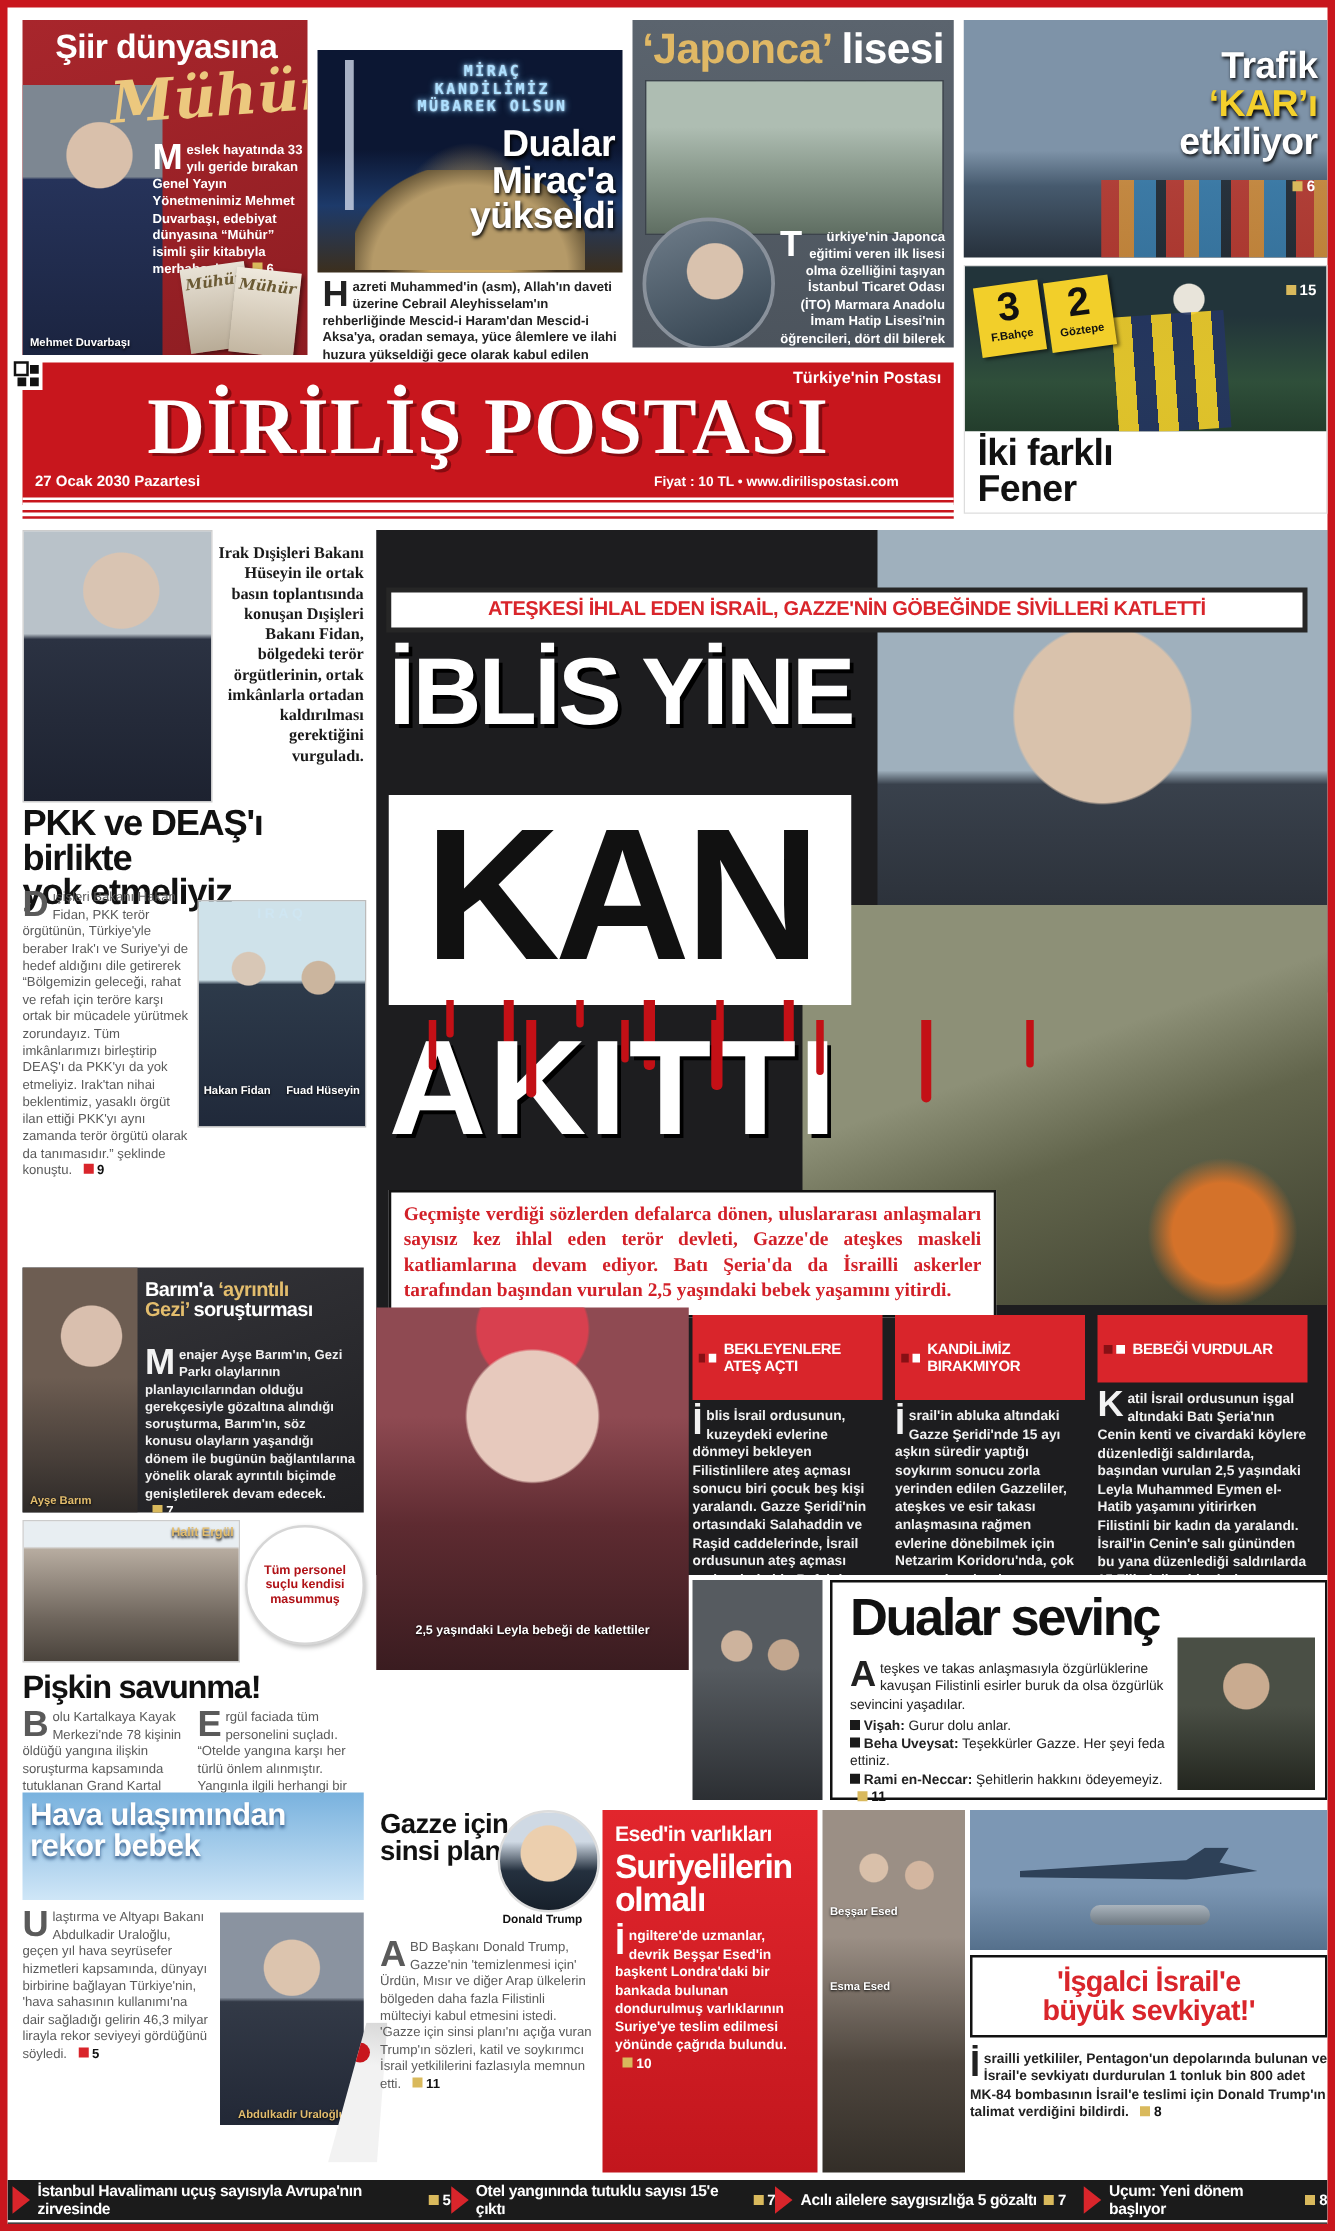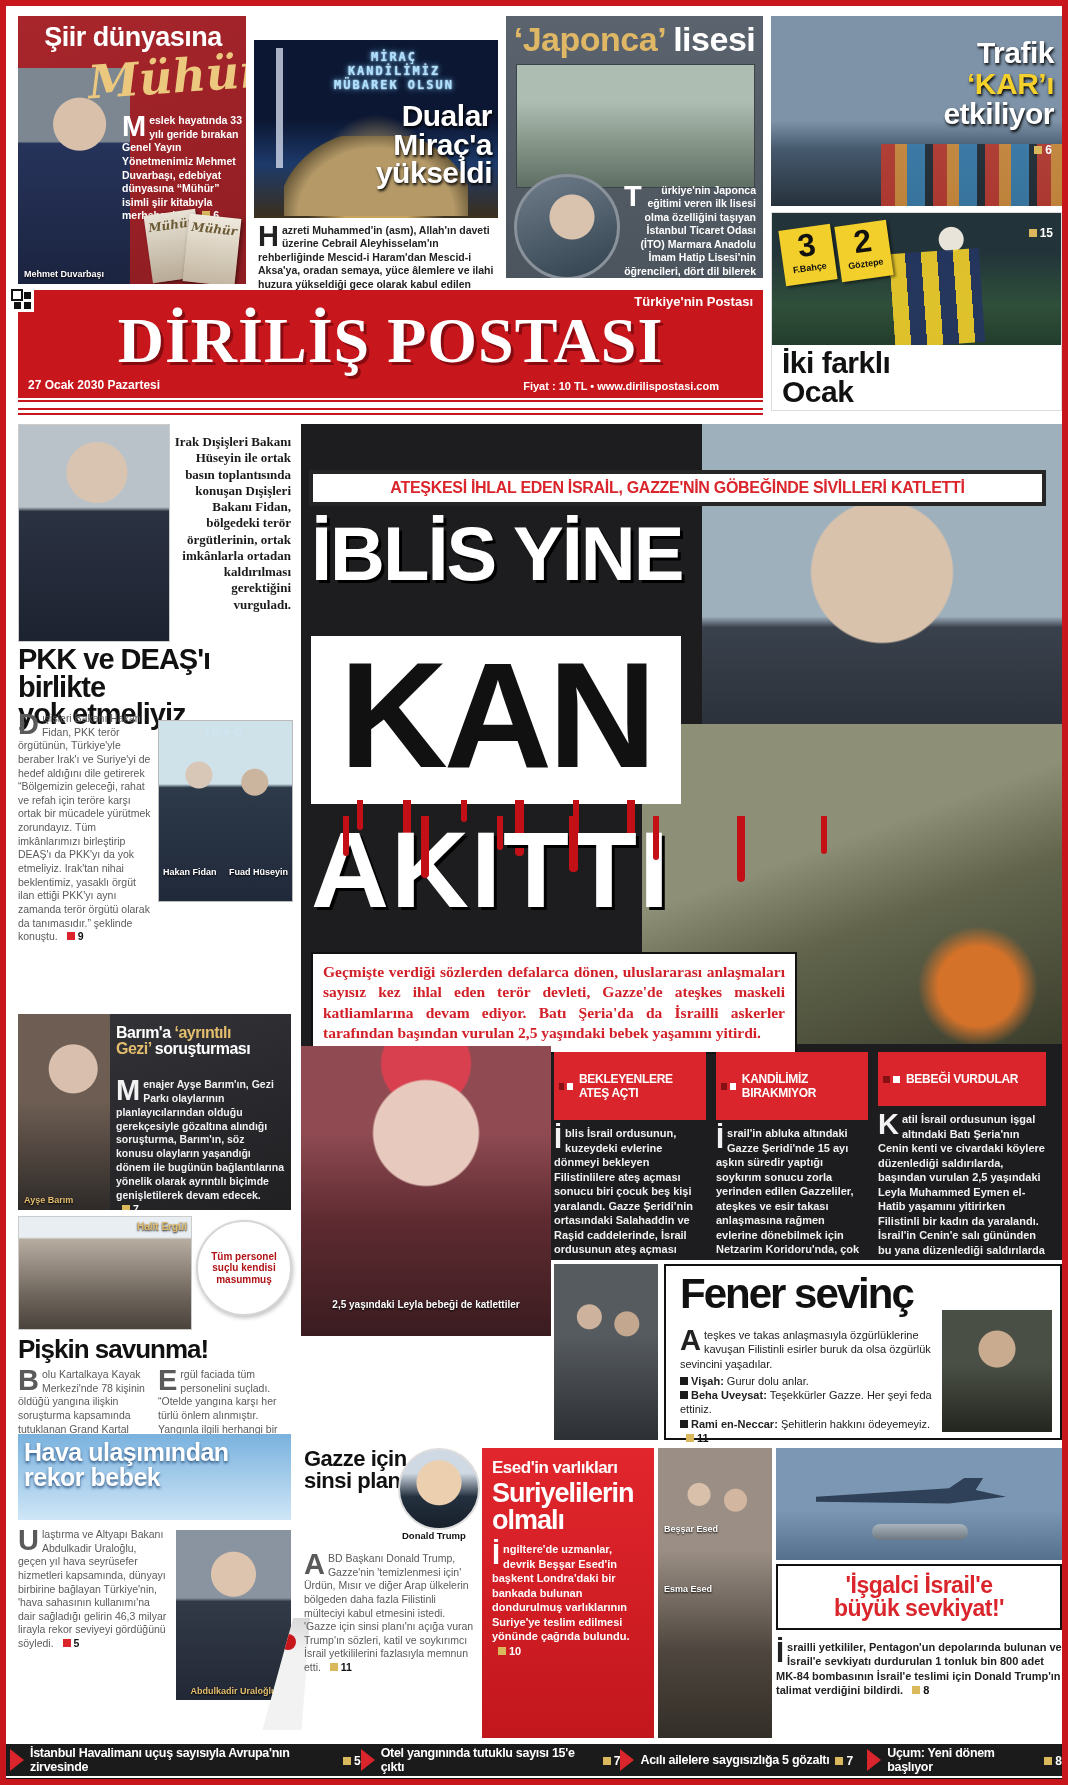--- a/index.html
+++ b/index.html
@@ -108,21 +108,21 @@
       <div class="abs" style="left:66px;top:10px;width:52px;height:56px;background:#f2cf2a;transform:rotate(-8deg);text-align:center;box-shadow:2px 2px 3px rgba(0,0,0,.5);">
         <div style="font-size:32px;font-weight:bold;color:#111;line-height:36px;">2</div>
         <div style="font-size:9px;font-weight:bold;color:#111;">Göztepe</div>
       </div>
       <div class="abs pgref" style="right:8px;top:10px;">
         <span class="sq gold"></span><span style="color:#fff;font-size:12px;">15</span>
       </div>
     </div>
     <div class="abs headline" style="left:10px;top:136px;font-size:30px;line-height:.95;color:#111;">
       <div>İki farklı</div>
-      <div>Ocak</div>
+      <div>Fener</div>
     </div>
   </div>
 
   <div class="abs" style="left:12px;top:284px;width:745px;height:114px;background:#c8161d;border-bottom:6px double #fff;box-sizing:border-box;">
     <div class="abs" style="right:10px;top:4px;color:#fff;font-size:13px;font-weight:bold;">Türkiye'nin Postası</div>
     <div class="abs serifbold" style="left:0;top:14px;width:745px;text-align:center;color:#fff;font-size:64px;letter-spacing:1px;text-shadow:3px 3px 0 rgba(90,5,9,.6);">DİRİLİŞ POSTASI</div>
     <div class="abs" style="left:10px;bottom:6px;color:#fff;font-size:12px;font-weight:bold;">27 Ocak 2030 Pazartesi</div>
     <div class="abs" style="right:44px;bottom:6px;color:#fff;font-size:11px;font-weight:bold;">Fiyat : 10 TL • www.dirilispostasi.com</div>
     <div class="qr abs" style="right:10px;bottom:4px;"></div>
   </div>
@@ -271,21 +271,21 @@
     </div>
   </div>
 
   <div class="photo" style="left:295px;top:1040px;width:250px;height:290px;background:radial-gradient(circle at 50% 30%,#e7c9bd 0 52px,transparent 54px),radial-gradient(circle at 50% 6%,#d8404f 0 44px,transparent 46px),linear-gradient(180deg,#8f4a52 0 30%,#5e2b31 60%,#3a1c20);">
     <span class="abs" style="left:0;bottom:26px;width:100%;text-align:center;color:#fff;font-size:10px;font-weight:bold;text-shadow:0 1px 2px #000;">2,5 yaşındaki Leyla bebeği de katlettiler</span>
   </div>
 
   <div class="photo" style="left:548px;top:1258px;width:104px;height:176px;background:radial-gradient(circle at 34% 30%,#cdb39d 0 12px,transparent 13px),radial-gradient(circle at 70% 34%,#c3a78f 0 12px,transparent 13px),linear-gradient(180deg,#565b60 0 40%,#2c2f33);"></div>
 
   <div class="abs" style="left:658px;top:1258px;width:398px;height:176px;background:#fff;border:2px solid #111;box-sizing:border-box;">
-    <div class="abs headline" style="left:14px;top:4px;font-size:42px;color:#111;letter-spacing:-2px;">Fener sevinç</div>
+    <div class="abs headline" style="left:14px;top:4px;font-size:42px;color:#111;letter-spacing:-2px;">Dualar sevinç</div>
     <div class="abs" style="left:14px;top:62px;width:254px;font-size:11px;color:#222;line-height:1.3;">
       <p class="drop"><span>Ateşkes ve takas anlaşmasıyla özgürlüklerine kavuşan Filistinli esirler buruk da olsa özgürlük sevincini yaşadılar.</span></p>
       <p style="margin-top:3px;"><span class="sq" style="background:#1a1a1a;margin-left:0;"></span><b>Vişah:</b><span> Gurur dolu anlar.</span></p>
       <p><span class="sq" style="background:#1a1a1a;margin-left:0;"></span><b>Beha Uveysat:</b><span> Teşekkürler Gazze. Her şeyi feda ettiniz.</span></p>
       <p><span class="sq" style="background:#1a1a1a;margin-left:0;"></span><b>Rami en-Neccar:</b><span> Şehitlerin hakkını ödeyemeyiz.</span>
         <span class="pgref"><span class="sq gold"></span><span style="color:#111;">11</span></span></p>
     </div>
     <div class="photo" style="right:8px;top:44px;width:110px;height:122px;background:radial-gradient(circle at 50% 32%,#c9ab90 0 18px,transparent 19px),linear-gradient(180deg,#4a4f45 0 45%,#23261f);"></div>
   </div>
 

